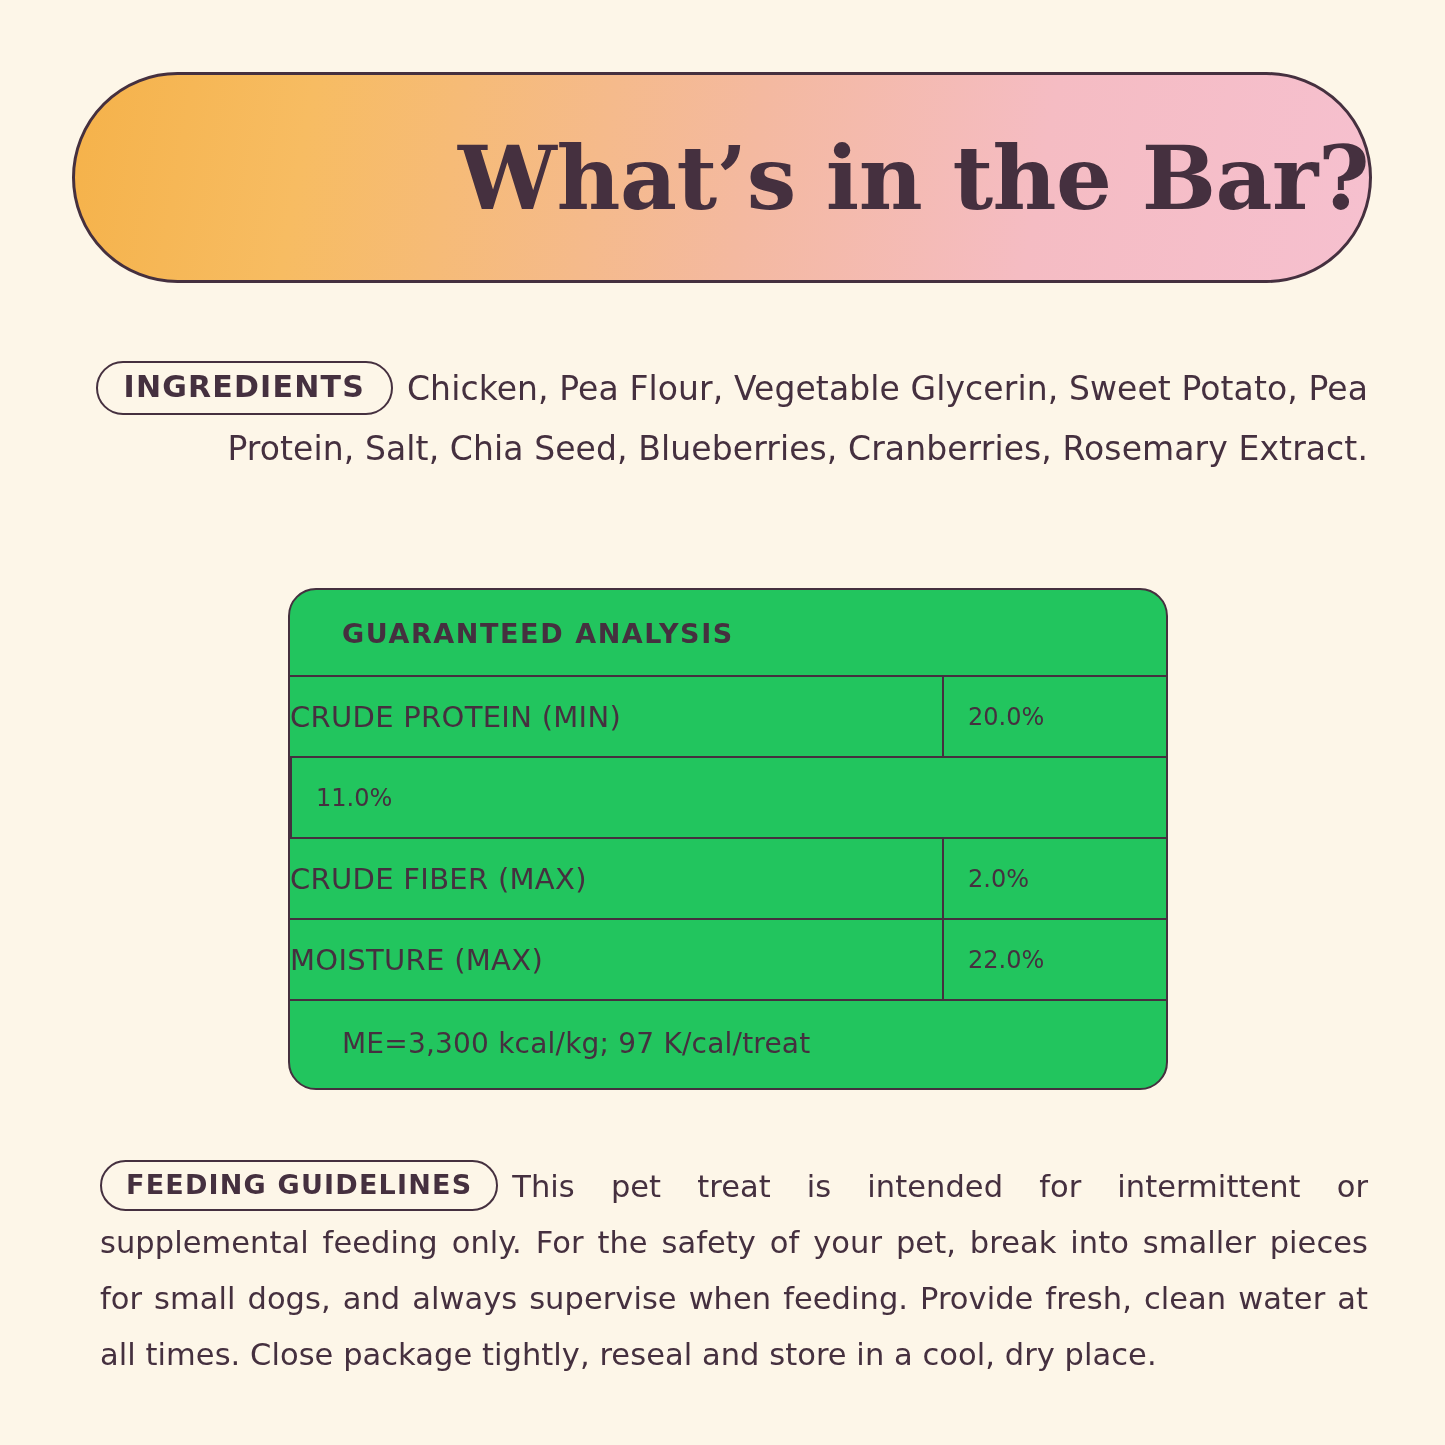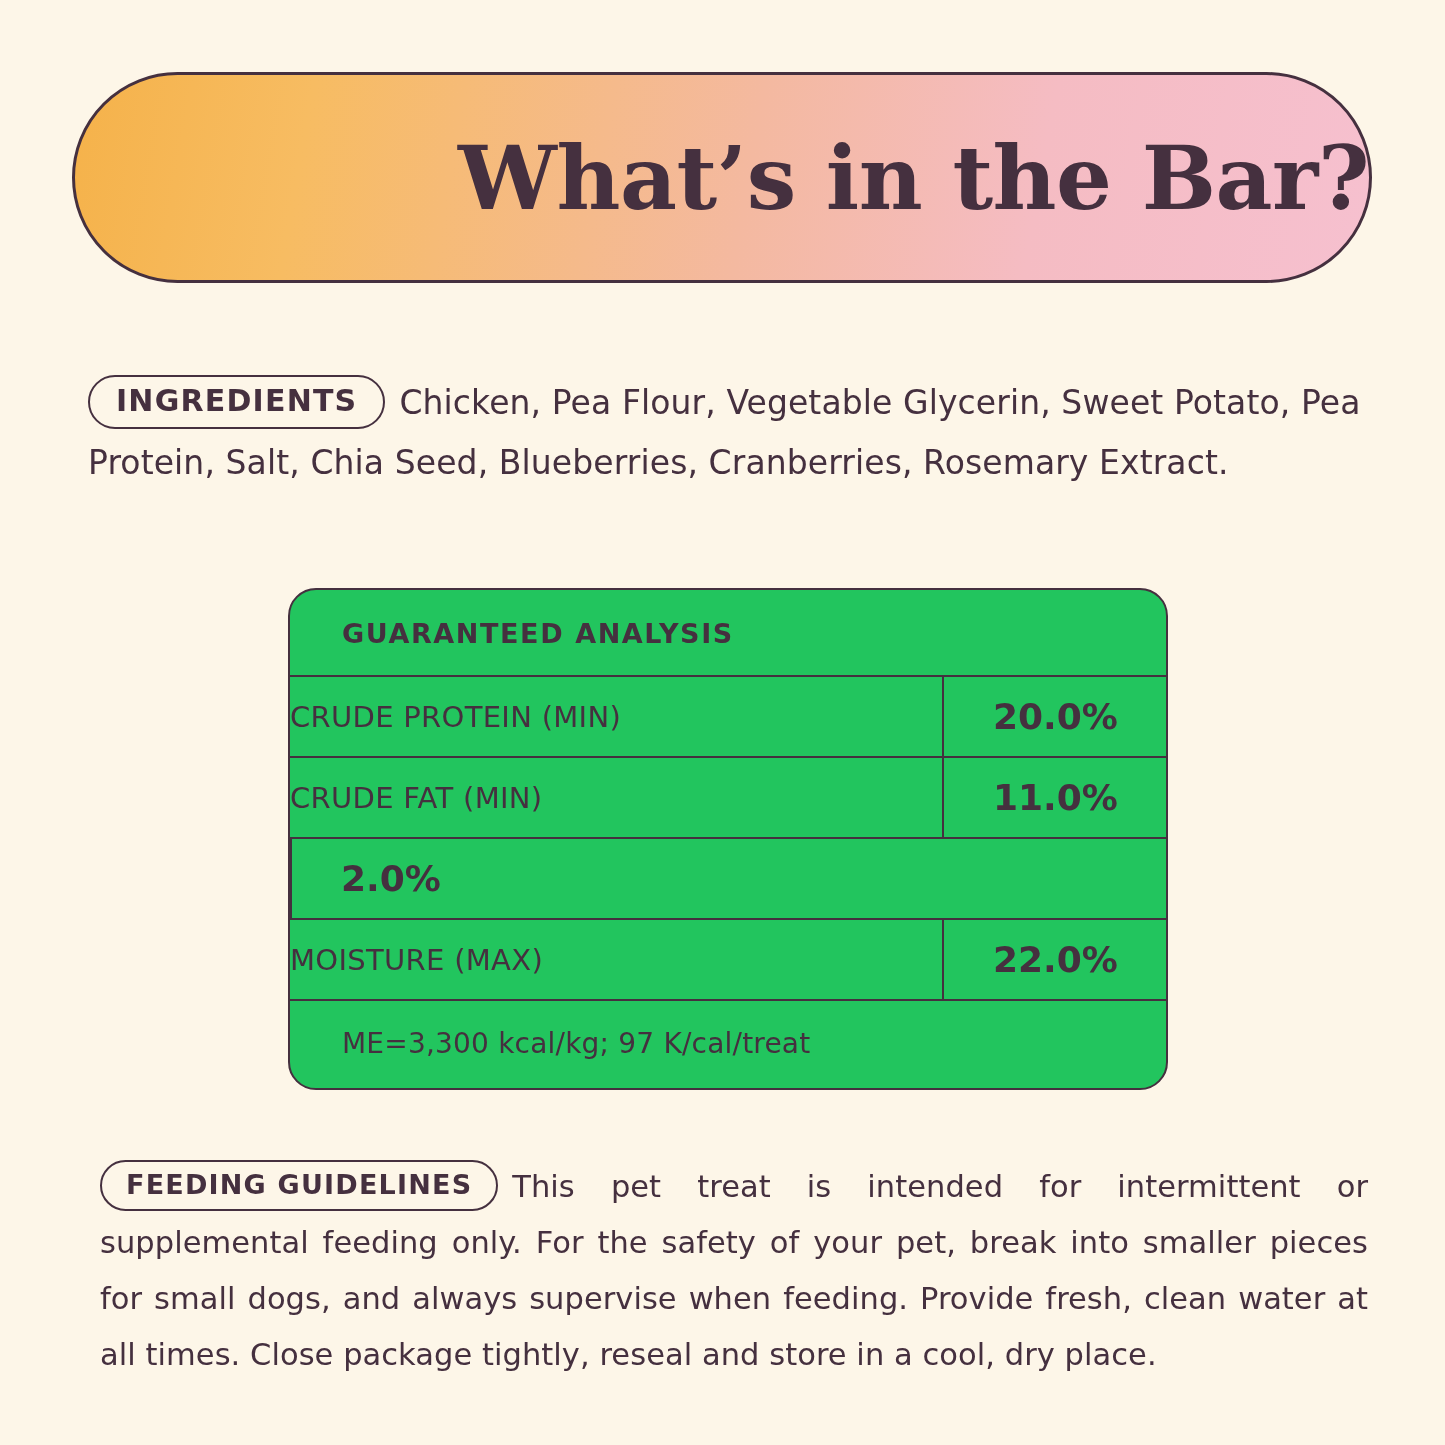--- a/index.html
+++ b/index.html
@@ -43,22 +43,23 @@
     letter-spacing: -0.5px;
     color: #45303f;
     line-height: 1;
     white-space: nowrap;
   }
 
   
   .ingredients-block {
     position: absolute;
     left: 88px;
-    top: 340px;
+    top: 326px;
     width: 1280px;
+    text-align: right;
   }
   .para {
     font-size: 33px;
     line-height: 60px;
     color: #45303f;
     letter-spacing: 0.1px;
   }
   .pill {
     display: inline-block;
     border: 2.5px solid #45303f;
@@ -103,25 +104,24 @@
     display: flex;
     align-items: center;
     box-sizing: border-box;
     font-size: 29px;
     letter-spacing: 0.3px;
   }
   .tcell-value {
     flex: 1;
     display: flex;
     align-items: center;
-    padding-left: 49px;
+    padding-left: 24px;
     box-sizing: border-box;
     border-left: 2.5px solid #45303f;
-    font-size: 36px;
-    font-weight: bold;
+    font-size: 24px;
   }
   .tfoot {
     border-top: 2.5px solid #45303f;
     padding: 26px 0 28px 52px;
     font-size: 28px;
     letter-spacing: 0.2px;
   }
 
   
   .feeding-block {
@@ -167,25 +167,25 @@
 
   <div class="table-card">
     <div class="table-title">GUARANTEED ANALYSIS</div>
 
     <div class="trow">
       <div class="tcell-label">CRUDE PROTEIN (MIN)</div>
       <div class="tcell-value">20.0%</div>
     </div>
 
     <div class="trow">
-      <div class="tcell-label">CRUDE FAT (MIN)</div>
       <div class="tcell-value">11.0%</div>
     </div>
 
     <div class="trow">
+      <div class="tcell-label">CRUDE FIBER (MAX)</div>
       <div class="tcell-value">2.0%</div>
     </div>
 
     <div class="trow">
       <div class="tcell-label">MOISTURE (MAX)</div>
       <div class="tcell-value">22.0%</div>
     </div>
 
     <div class="tfoot">ME=3,300 kcal/kg; 97 K/cal/treat</div>
   </div>

